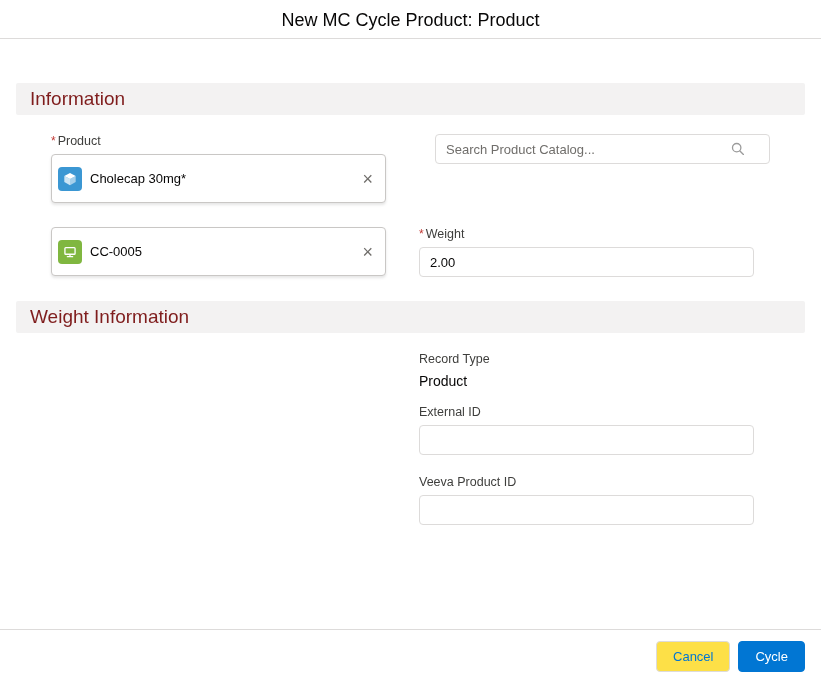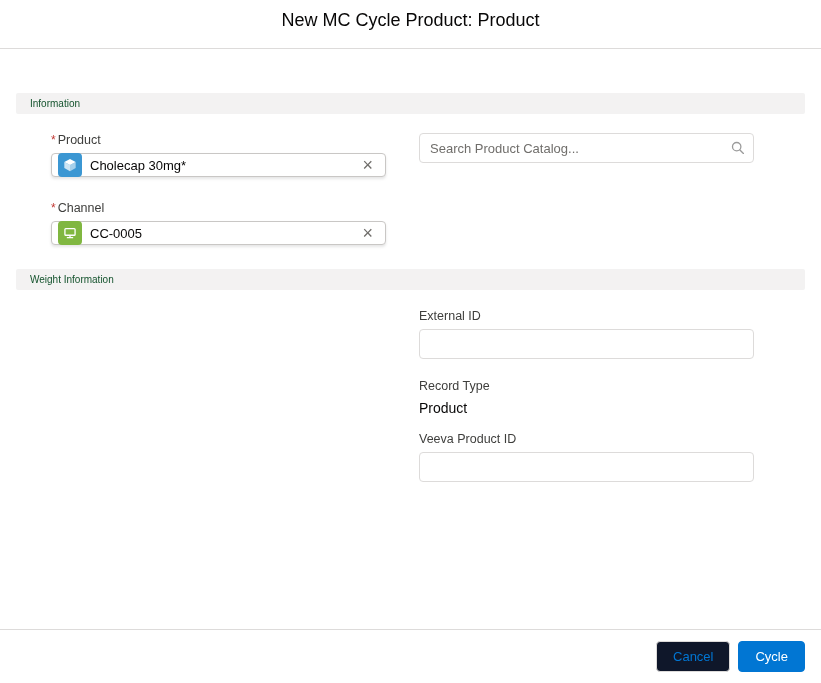--- a/index.html
+++ b/index.html
@@ -1,52 +1,52 @@
 <!DOCTYPE html>
 <html><head>
 <meta charset="utf-8">
 <style>
   * { box-sizing: border-box; }
   html,body { margin:0; padding:0; background:#ffffff; }
   body { font-family:"Liberation Sans", sans-serif; color:#080707; }
 
   .modal { width:821px; height:683px; position:relative; background:#fff; overflow:hidden; }
 
-  .modal-header { padding:8px 16px 16px; border-bottom:1px solid #dddbda; text-align:center; }
+  .modal-header { padding:8px 16px 6px; border-bottom:1px solid #dddbda; text-align:center; }
   .modal-title { font-size:18px; font-weight:400; line-height:24px; color:#080707; }
 
   .modal-body { padding:44px 16px 0; }
 
-  .section-header { background:#f3f2f2; border-radius:2px; padding:5px 14px; font-size:10px; color:#14532d; }
+  .section-header { background:#f3f2f2; border-radius:2px; padding:5px 14px; font-size:19px; color:#7f1d1d; }
 
   .form-grid { display:grid; grid-template-columns:335px 335px; column-gap:33px; padding:19px 0 0 35px; align-items:start; }
 
   .field { margin-bottom:24px; }
   .field-label { display:block; font-size:12.5px; color:#3e3e3c; margin-bottom:5px; line-height:15px; }
   .required-star { color:#c23934; margin-right:2px; font-size:12px; }
 
-  .lookup-pill { position:relative; display:flex; align-items:center; height:24px; border:1px solid #c9c7c5; border-radius:4px; background:#fff; padding:0 32px 0 6px; box-shadow:0 2px 3px rgba(0,0,0,0.10); cursor:pointer; }
+  .lookup-pill { position:relative; display:flex; align-items:center; height:49px; border:1px solid #c9c7c5; border-radius:4px; background:#fff; padding:0 32px 0 6px; box-shadow:0 2px 3px rgba(0,0,0,0.10); cursor:pointer; }
   .lookup-icon { width:24px; height:24px; border-radius:4px; display:flex; align-items:center; justify-content:center; margin-right:8px; flex:0 0 auto; }
   .lookup-label { font-size:13px; color:#080707; white-space:nowrap; overflow:hidden; text-overflow:ellipsis; }
   .clear-btn { position:absolute; right:8px; top:50%; transform:translateY(-50%); border:none; background:none; color:#706e6b; font-size:18px; line-height:1; padding:2px 4px; cursor:pointer; }
 
   .text-input { width:100%; height:30px; border:1px solid #dddbda; border-radius:4px; padding:0 10px; font-size:13px; font-family:inherit; color:#080707; background:#fff; }
   .text-input::placeholder { color:#706e6b; }
 
   .search-wrap { position:relative; }
-  .search-wrap .text-input { padding-right:33px; }
+  .search-wrap .text-input { padding-right:33px;margin-left:16px; }
   .search-icon { position:absolute; right:9px; top:50%; transform:translateY(-50%); display:flex; }
 
   .readonly-value { font-size:14px; color:#080707; line-height:18px; }
 
   .sys-grid { display:grid; grid-template-columns:335px 335px; column-gap:33px; padding:19px 0 0 35px; align-items:start; }
   .sys-grid .field { margin-bottom:20px; }
 
   .modal-footer { position:absolute; left:0; right:0; bottom:0; background:#fff; border-top:1px solid #dddbda; padding:11px 16px; display:flex; justify-content:flex-end; gap:8px; }
-  .btn { height:31px; padding:0 16px; border:1px solid #dddbda; border-radius:4px; background:#0f172a; color:#0176d3; font-size:13px; font-family:inherit; cursor:pointer; line-height:29px; }
+  .btn { height:31px; padding:0 16px; border:1px solid #dddbda; border-radius:4px; background:#fde047; color:#0176d3; font-size:13px; font-family:inherit; cursor:pointer; line-height:29px; }
   .btn-primary { background:#0b5cab; background:#0176d3; border-color:#0176d3; color:#fff; }
 </style>
 </head>
 <body>
 
 <div class="modal">
 
   <div class="modal-header">
     <div class="modal-title">New MC Cycle Product: Product</div>
   </div>
@@ -79,53 +79,56 @@
           <span class="search-icon">
             <svg width="14" height="14" viewBox="0 0 16 16" aria-hidden="true">
               <circle cx="6.5" cy="6.5" r="4.8" fill="none" stroke="#9b9b9b" stroke-width="1.5"></circle>
               <line x1="10.2" y1="10.2" x2="14.2" y2="14.2" stroke="#9b9b9b" stroke-width="1.5" stroke-linecap="round"></line>
             </svg>
           </span>
         </div>
       </div>
 
       <div class="field">
-        <label class="field-label"><span class="required-star">*</span><span>Channel</span></label>
         <div class="lookup-pill">
           <span class="lookup-icon" style="background: rgb(128, 183, 64);">
             <svg width="14" height="14" viewBox="0 0 16 16" aria-hidden="true">
               <rect x="2.2" y="3" width="11.6" height="7.6" rx="1" fill="none" stroke="#ffffff" stroke-width="1.5"></rect>
               <line x1="8" y1="10.6" x2="8" y2="13" stroke="#ffffff" stroke-width="1.5"></line>
               <line x1="5" y1="13.3" x2="11" y2="13.3" stroke="#ffffff" stroke-width="1.5" stroke-linecap="round"></line>
             </svg>
           </span>
           <span class="lookup-label">CC-0005</span>
           <button class="clear-btn">×</button>
         </div>
       </div>
 
+      <div class="field">
+        <label class="field-label"><span class="required-star">*</span><span>Weight</span></label>
+        <input class="text-input" type="text" value="2.00" style="">
+      </div>
 
       <div></div>
     </div>
 
     <div class="section-header">Weight Information</div>
 
     <div class="sys-grid">
       <div></div>
 
       <div>
 
+        <div class="field" style="margin-bottom:15px;">
+          <label class="field-label">Record Type</label>
+          <div class="readonly-value">Product</div>
+        </div>
+
         <div class="field">
           <label class="field-label">External ID</label>
           <input class="text-input" type="text" style="">
-        </div>
-
-        <div class="field" style="margin-bottom:15px;">
-          <label class="field-label">Record Type</label>
-          <div class="readonly-value">Product</div>
         </div>
 
         <div class="field">
           <label class="field-label">Veeva Product ID</label>
           <input class="text-input" type="text" style="">
         </div>
       </div>
     </div>
 
   </div>

